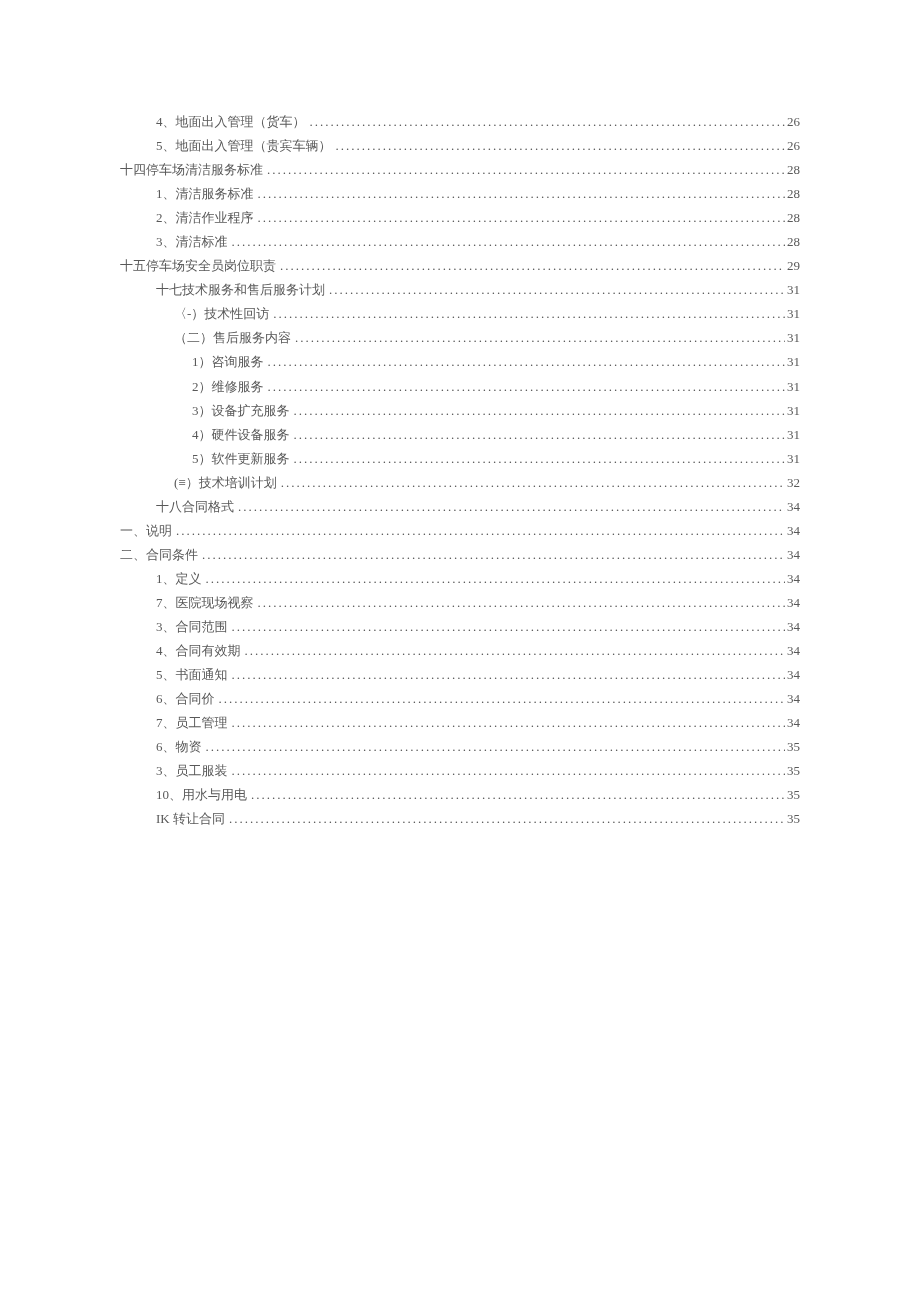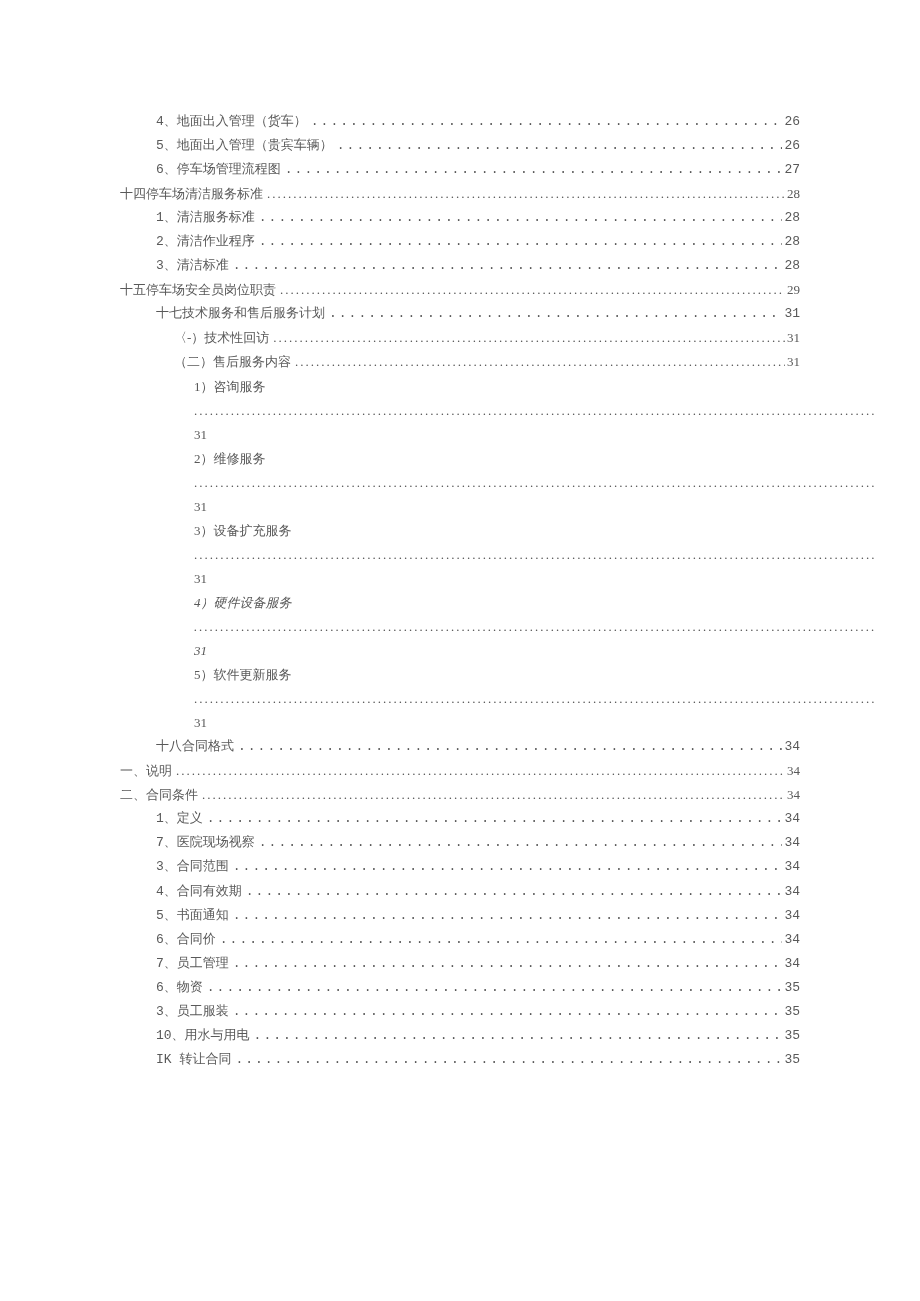--- a/index.html
+++ b/index.html
@@ -32,49 +32,43 @@
       margin: 0 2px;
     }
     .toc-dots::before {
       content: "..................................................................................................................................";
     }
     .toc-page {
       flex-shrink: 0;
       text-align: right;
     }
     .indent-0 { padding-left: 0; }
-    .indent-1 { padding-left: 36px; font-family: Liberation Mono, monospace; }
+    .indent-1 { padding-left: 36px; }
     .indent-2 { padding-left: 54px; }
-    .indent-3 { padding-left: 72px; flex-direction: column; }
+    .indent-3 { padding-left: 72px; }
     .italic {
-      font-style: italic;
     }
     .space-after {
       margin-right: 2px;
     }
   </style>
 </head>
 <body>
 
 <div id="toc-container">
     <div class="toc-entry indent-1">
       <span class="toc-title space-after">4、地面出入管理（货车）</span>
       <span class="toc-dots"></span>
       <span class="toc-page">26</span>
     </div>
     <div class="toc-entry indent-1">
       <span class="toc-title space-after">5、地面出入管理（贵宾车辆）</span>
       <span class="toc-dots"></span>
       <span class="toc-page">26</span>
     </div>
-    <div class="toc-entry indent-1">
-      <span class="toc-title space-after">6、停车场管理流程图</span>
-      <span class="toc-dots"></span>
-      <span class="toc-page">27</span>
-    </div>
     <div class="toc-entry indent-0">
       <span class="toc-title space-after">十四停车场清洁服务标准</span>
       <span class="toc-dots"></span>
       <span class="toc-page">28</span>
     </div>
     <div class="toc-entry indent-1">
       <span class="toc-title space-after">1、清洁服务标准</span>
       <span class="toc-dots"></span>
       <span class="toc-page">28</span>
     </div>
@@ -125,20 +119,25 @@
     </div>
     <div class="toc-entry indent-3 italic">
       <span class="toc-title space-after">4）硬件设备服务</span>
       <span class="toc-dots"></span>
       <span class="toc-page">31</span>
     </div>
     <div class="toc-entry indent-3">
       <span class="toc-title space-after">5）软件更新服务</span>
       <span class="toc-dots"></span>
       <span class="toc-page">31</span>
+    </div>
+    <div class="toc-entry indent-2 italic">
+      <span class="toc-title space-after">(≡）技术培训计划</span>
+      <span class="toc-dots"></span>
+      <span class="toc-page">32</span>
     </div>
     <div class="toc-entry indent-1">
       <span class="toc-title space-after">十八合同格式</span>
       <span class="toc-dots"></span>
       <span class="toc-page">34</span>
     </div>
     <div class="toc-entry indent-0">
       <span class="toc-title space-after">一、说明</span>
       <span class="toc-dots"></span>
       <span class="toc-page">34</span>

